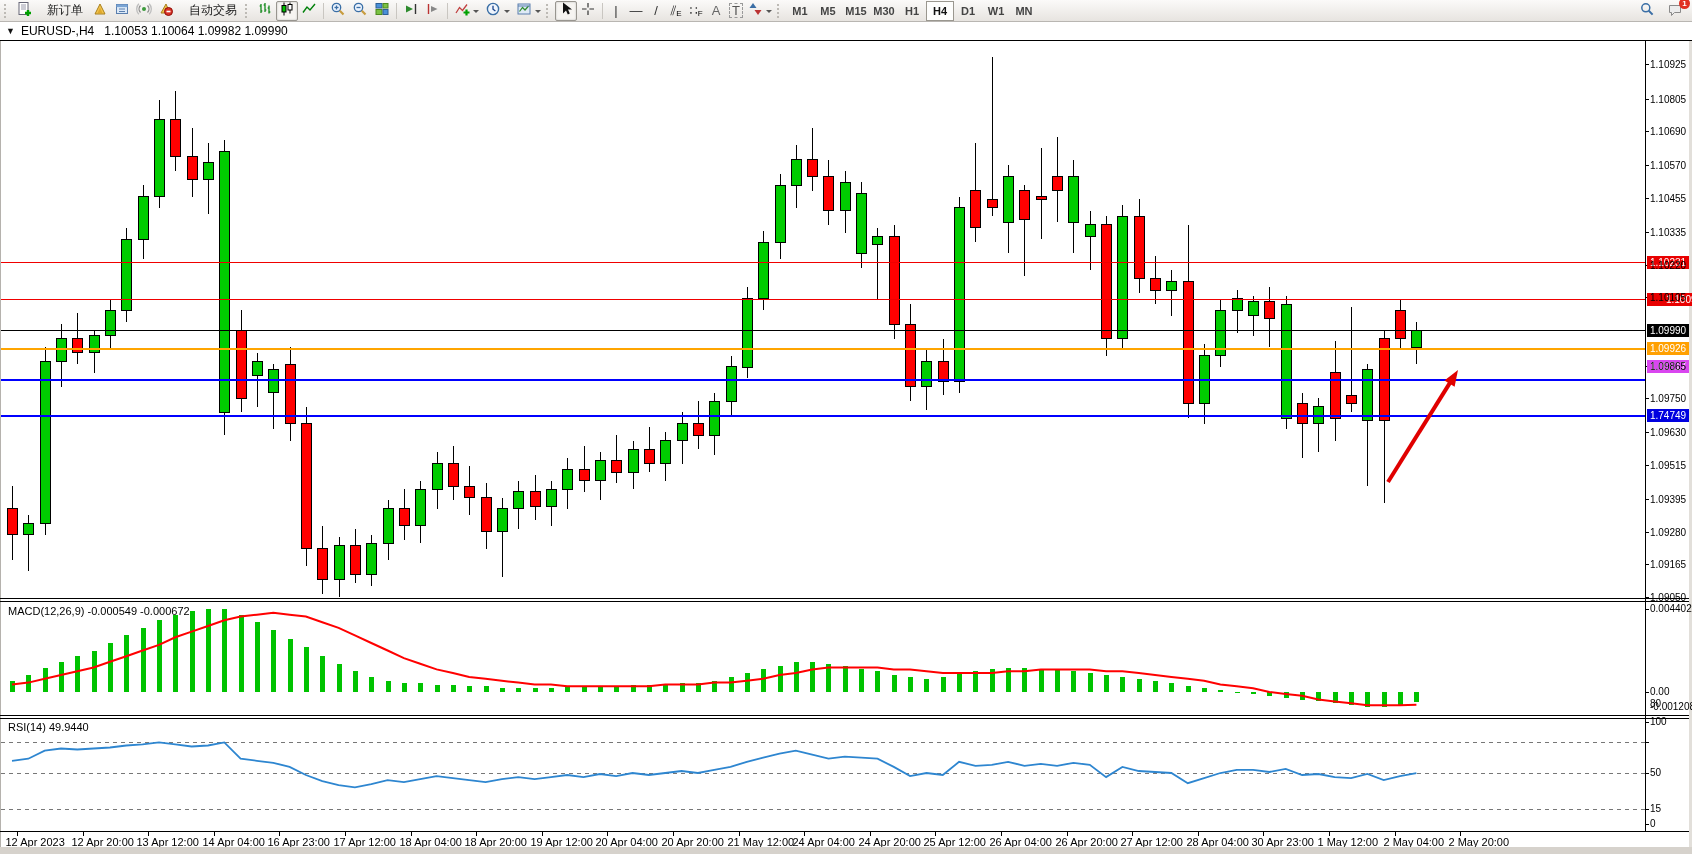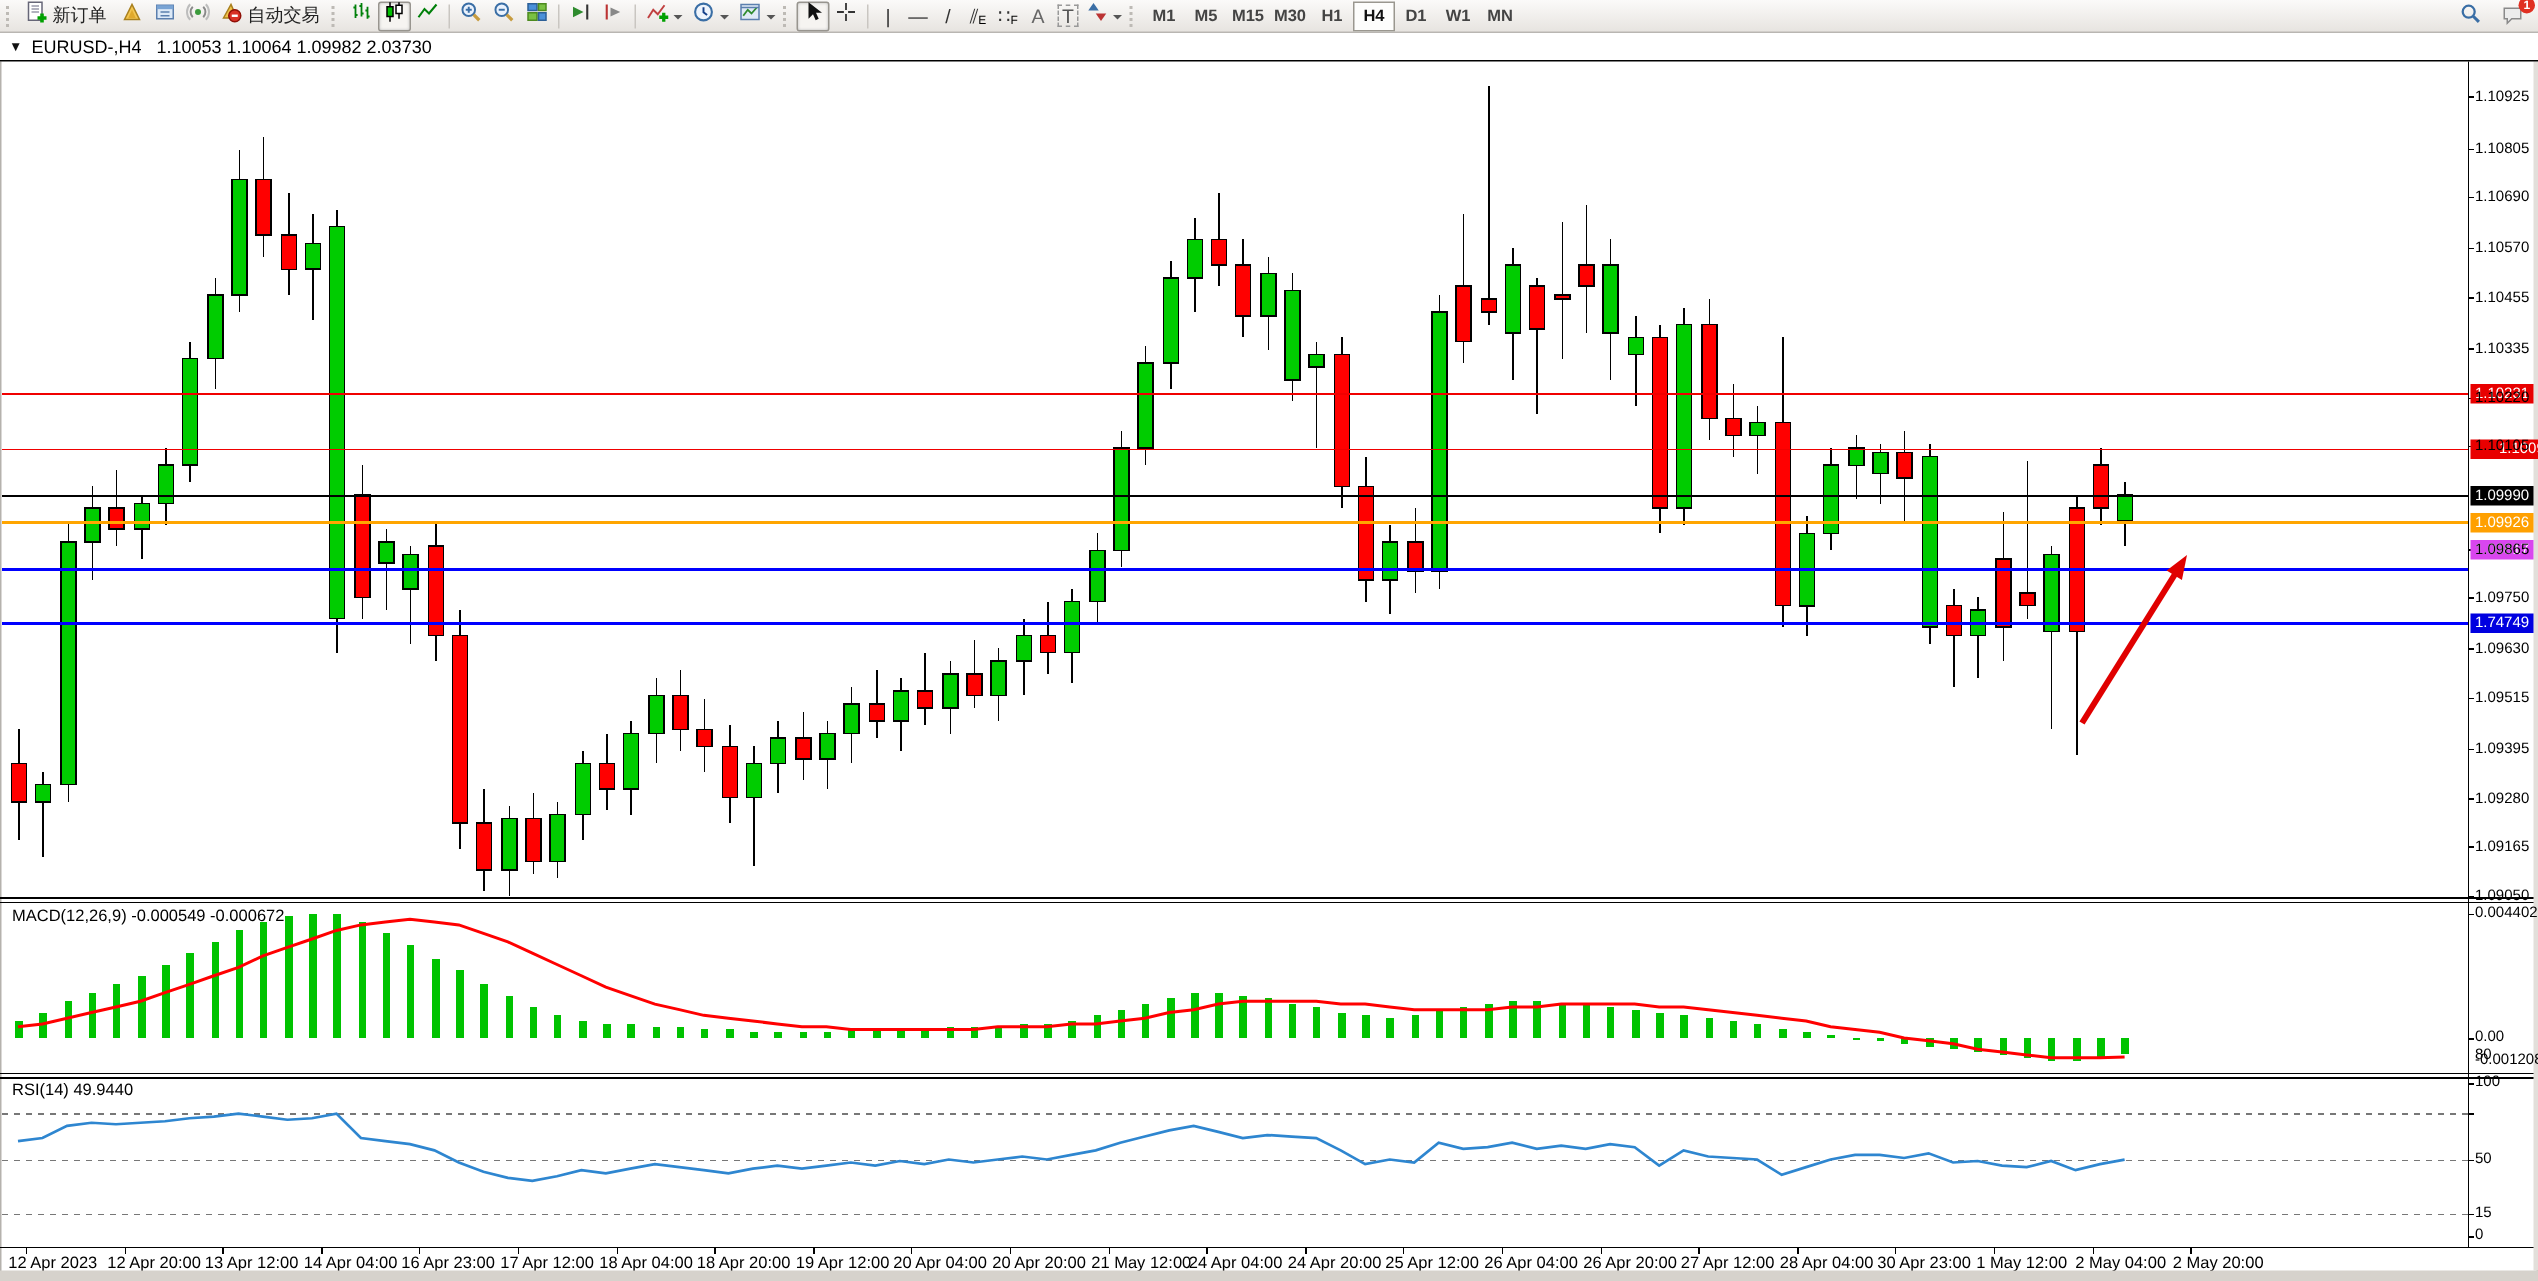--- a/index.html
+++ b/index.html
@@ -6,21 +6,21 @@
   body{width:1692px;height:854px;position:relative;overflow:hidden;
        font-family:"Liberation Sans",sans-serif;background:#ece9e4;}
   
   .toolbar{position:absolute;left:0;top:0;width:1692px;height:22px;z-index:30;
     background:linear-gradient(#fbfaf9,#e7e4e0);border-bottom:1px solid #b9b6b2;
     display:flex;align-items:center;padding:0 2px;box-sizing:border-box;}
   .grip{width:3px;height:14px;border-left:2px dotted #bdbab5;margin:0 4px 0 2px;}
   .tsep{width:1px;height:16px;background:#c9c6c1;margin:0 3px;}
   .tbtn{height:20px;min-width:20px;display:flex;align-items:center;justify-content:center;
     padding:0 2px;border:1px solid transparent;border-radius:2px;cursor:default;box-sizing:border-box;}
-  .tbtn.labeled{padding:0 5px 0 2px;gap:3px;}
+  .tbtn.labeled{padding:0 5px 0 2px;gap:15px;}
   .tbtn .cap{font-size:12px;color:#222;}
   .tbtn.active{background:#f6f4f1;border-color:#98958f;box-shadow:inset 0 0 2px #bbb;}
   .tf{font-size:11px;font-weight:bold;color:#444;width:26px;height:18px;display:flex;
       align-items:center;justify-content:center;border:1px solid transparent;}
   .tf.active{background:#fdfdfc;border-color:#9a978f;color:#111;}
   .dd{width:0;height:0;border:3px solid transparent;border-top-color:#555;margin-left:3px;margin-top:4px;}
   .tb-right{position:absolute;right:6px;top:0;height:22px;display:flex;align-items:center;gap:6px;}
   .badge{position:absolute;right:-5px;top:-4px;width:11px;height:11px;border-radius:50%;
     background:#e03022;color:#fff;font-size:8px;line-height:11px;text-align:center;font-weight:bold;}
   .glyph{font-size:13px;color:#333;line-height:13px;}
@@ -283,21 +283,21 @@
       <span class="badge">1</span>
     </div>
   </div>
 </div>
 
 <div class="chartwin"></div>
 
 <div class="titlestrip">
   <span class="tri">▼</span>
   <span class="sym">EURUSD-,H4</span>
-  <span>1.10053 1.10064 1.09982 2.03730</span>
+  <span>1.10053 1.10064 1.09982 1.09990</span>
 </div>
 
 <svg id="chart-svg" width="1692" height="854" shape-rendering="crispEdges">
     <g>
       <line x1="12.5" y1="486.2" x2="12.5" y2="560.0" stroke="#000000" stroke-width="1"></line>
       <rect x="7.5" y="508.9" width="10" height="25.6" fill="#ff0000" stroke="#000" stroke-width="1"></rect>
       <line x1="28.5" y1="514.6" x2="28.5" y2="571.4" stroke="#000000" stroke-width="1"></line>
       <rect x="23.5" y="523.1" width="10" height="11.4" fill="#00cc00" stroke="#000" stroke-width="1"></rect>
       <line x1="45.5" y1="347.0" x2="45.5" y2="534.5" stroke="#000000" stroke-width="1"></line>
       <rect x="40.5" y="361.2" width="10" height="161.9" fill="#00cc00" stroke="#000" stroke-width="1"></rect>

